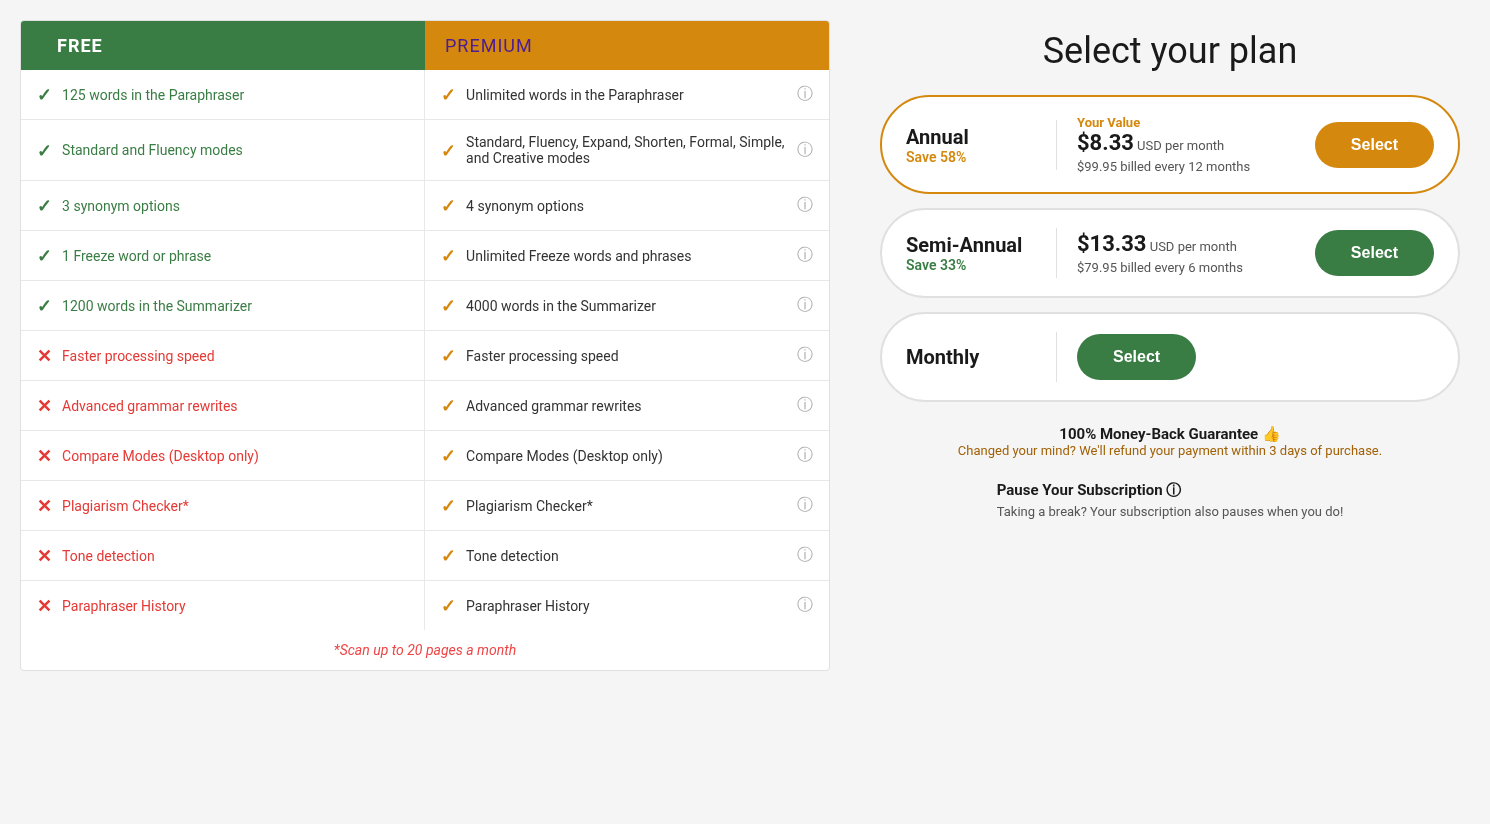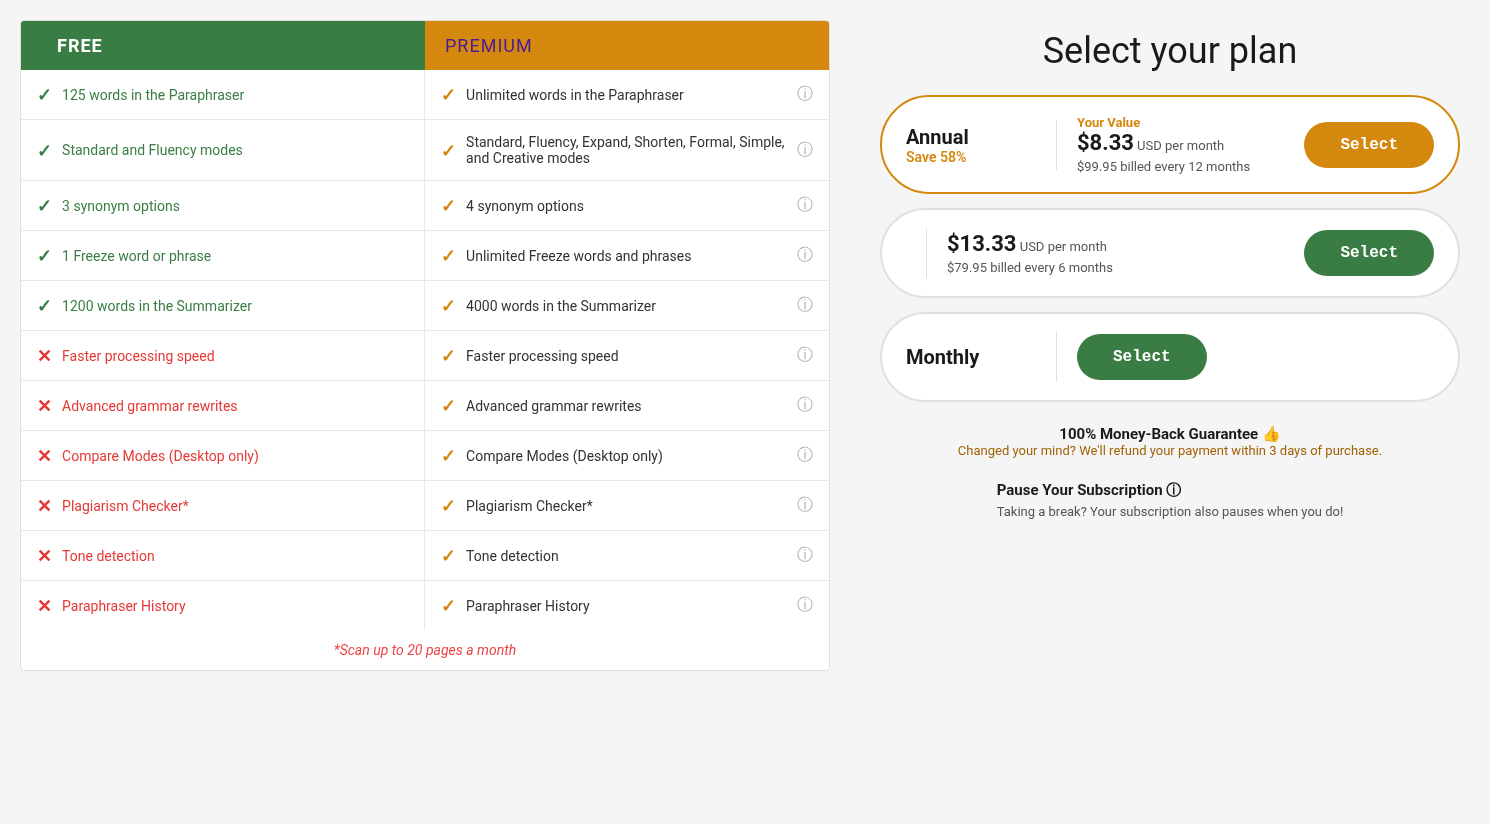--- a/index.html
+++ b/index.html
@@ -182,21 +182,20 @@
       margin-top: 4px;
     }
     .select-btn {
       border: none;
       border-radius: 50px;
       padding: 14px 36px;
       font-size: 16px;
       font-weight: 600;
       cursor: pointer;
       color: #fff;
-      font-family: Liberation Mono, monospace;
     }
     .select-btn-gold { background: #d4880e; }
     .select-btn-green { background: #3a7d44; }
     .guarantee-section {
       text-align: center;
       margin-top: 8px;
     }
     .guarantee-title {
       font-size: 15px;
       font-weight: 700;
@@ -370,20 +369,24 @@
           </div>
           <div class="plan-divider"></div>
           <div class="plan-price-block">
             <div class="best-value-label">Your Value</div>
             <div class="price-main"><span class="price-amount">$8.33</span><span class="price-unit"> USD per month</span></div>
             <div class="price-sub">$99.95 billed every 12 months</div>
           </div>
           <button class="select-btn select-btn-gold">Select</button>
         </div>
         <div class="plan-card ">
+          <div class="plan-name-block">
+            <div class="plan-name">Semi-Annual</div>
+            <div class="plan-save save-green">Save 33%</div>
+          </div>
           <div class="plan-divider"></div>
           <div class="plan-price-block">
             <div class="price-main"><span class="price-amount">$13.33</span><span class="price-unit"> USD per month</span></div>
             <div class="price-sub">$79.95 billed every 6 months</div>
           </div>
           <button class="select-btn select-btn-green">Select</button>
         </div>
         <div class="plan-card ">
           <div class="plan-name-block">
             <div class="plan-name">Monthly</div>

